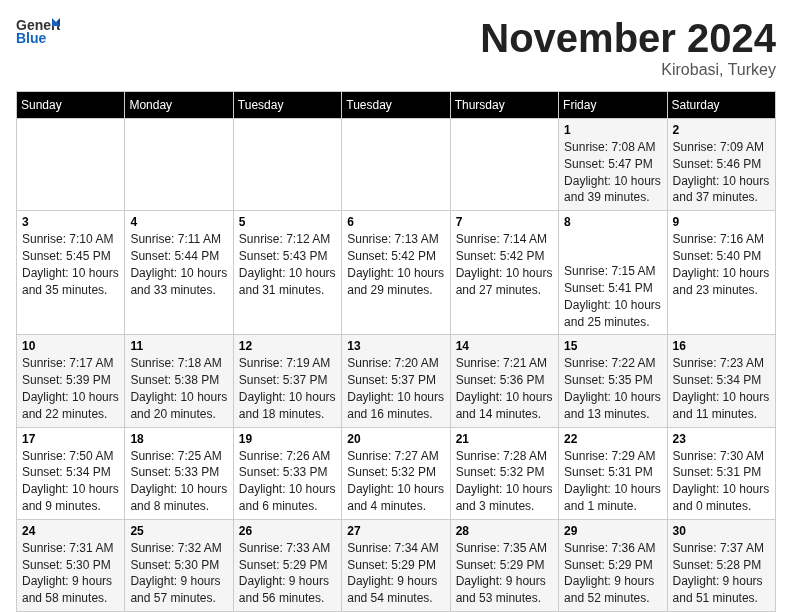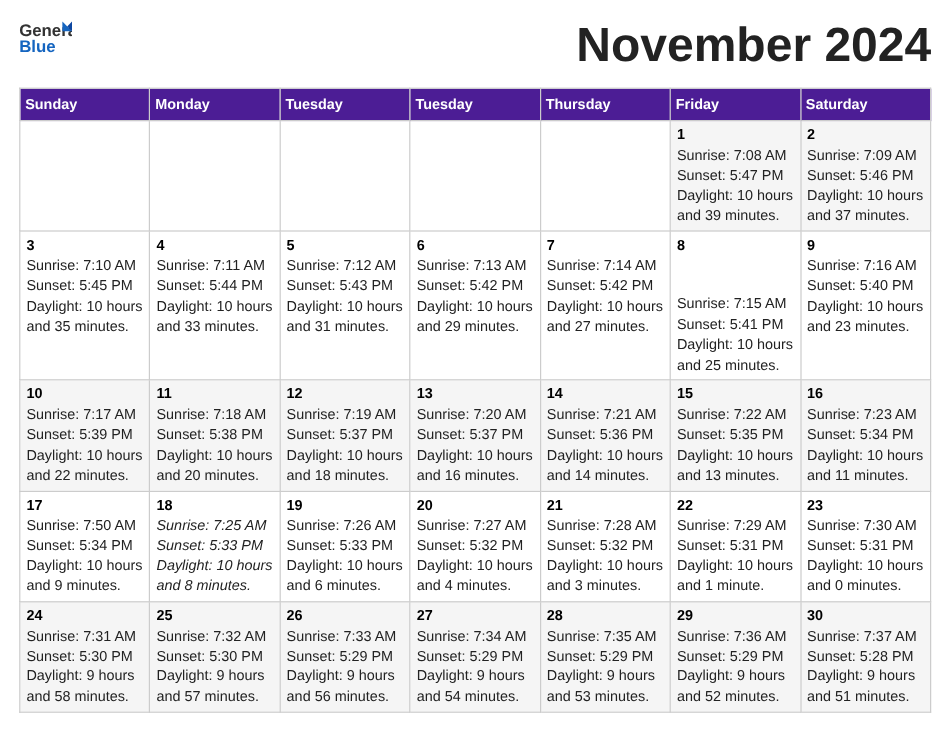--- a/index.html
+++ b/index.html
@@ -41,26 +41,26 @@
     .location {
       font-size: 16px;
       color: #555;
     }
     .calendar {
       width: 100%;
       border-collapse: collapse;
       font-size: 11px;
     }
     .calendar th {
-      background: #4c1d95;
+      background: #000000;
       color: #fff;
       padding: 6px 4px;
       text-align: left;
       font-size: 12px;
-      font-weight: bold;
+      font-weight: normal;
       border: 1px solid #ccc;
     }
     .calendar td {
       border: 1px solid #ccc;
       vertical-align: top;
       padding: 4px 5px;
       height: 90px;
       width: 108px;
       background: #fff;
     }
@@ -91,20 +91,21 @@
       <svg class="logo-shape" viewBox="0 0 44 28">
         <text x="0" y="14" font-size="14" font-weight="bold" fill="#333" font-family="Arial">General</text>
         <text x="0" y="27" font-size="14" font-weight="bold" fill="#1565c0" font-family="Arial">Blue</text>
         <polygon points="36,2 44,10 36,10" fill="#1565c0"></polygon>
         <polygon points="40,6 44,2 44,10" fill="#0d47a1"></polygon>
       </svg>
     </div>
   </div>
   <div class="title-area">
     <div class="month-title">November 2024</div>
+    <div class="location">Kirobasi, Turkey</div>
   </div>
 </div>
 
 <table class="calendar">
   <thead>
     <tr id="weekday-header">
     <th>Sunday</th>
         <th>Monday</th>
         <th>Tuesday</th>
         <th>Tuesday</th>
@@ -240,21 +241,21 @@
       <tr>
         <td>
           <div class="day-num">17</div>
           <div class="day-info" style="white-space: pre-line;">Sunrise: 7:50 AM
 Sunset: 5:34 PM
 Daylight: 10 hours
 and 9 minutes.</div>
         </td>
         <td>
           <div class="day-num">18</div>
-          <div class="day-info" style="white-space: pre-line; font-style: italic;">Sunrise: 7:25 AM
+          <div class="day-info" style="white-space: pre-line;">Sunrise: 7:25 AM
 Sunset: 5:33 PM
 Daylight: 10 hours
 and 8 minutes.</div>
         </td>
         <td>
           <div class="day-num">19</div>
           <div class="day-info" style="white-space: pre-line;">Sunrise: 7:26 AM
 Sunset: 5:33 PM
 Daylight: 10 hours
 and 6 minutes.</div>

